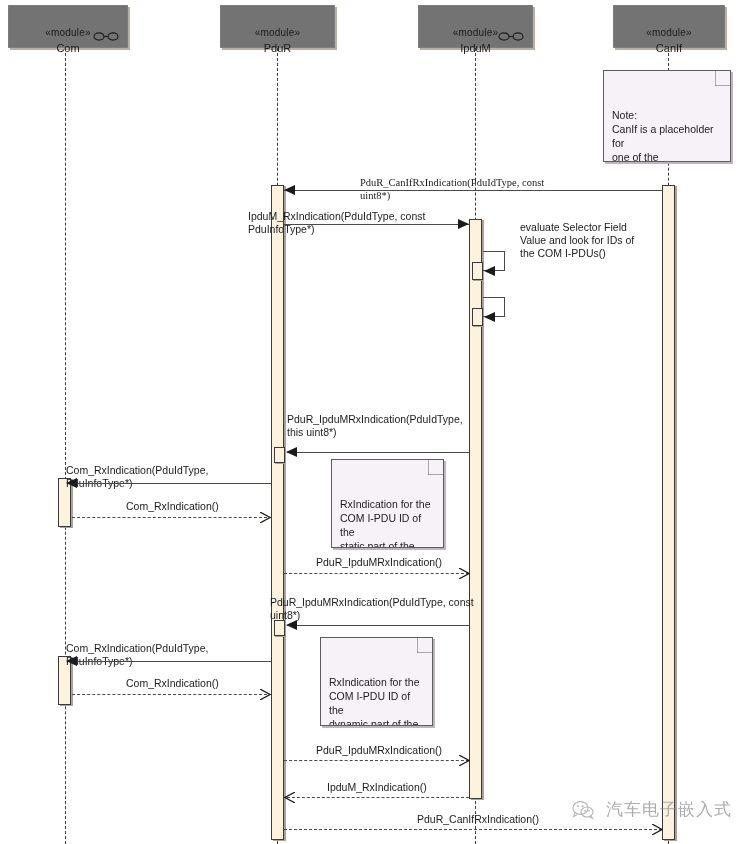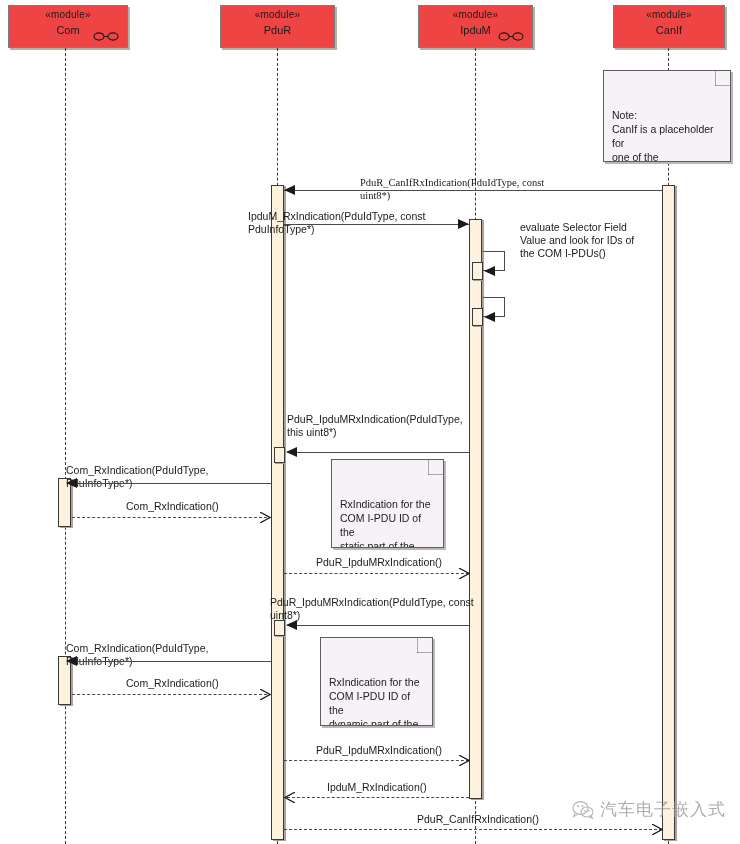--- a/index.html
+++ b/index.html
@@ -15,26 +15,26 @@
     position: relative;
     width: 740px;
     height: 844px;
     background: #ffffff;
     overflow: hidden;
   }
 
   
   .module-box {
     position: absolute;
-    background: #ef4444;
+    background: #737373;
     border: 1px solid #7d7d7d;
     box-shadow: 2px 2px 0 #b8b0a4;
     box-sizing: border-box;
     text-align: center;
-    padding-top: 2px;
+    padding-top: 20px;
   }
   .module-stereo {
     font-size: 10px;
     line-height: 13px;
     letter-spacing: .2px;
   }
   .module-name {
     font-size: 11px;
     line-height: 15px;
     margin-top: 2px;
@@ -140,21 +140,21 @@
     position: absolute;
     top: 0;
     right: 0;
   }
 
   
   .watermark {
     position: absolute;
     display: flex;
     align-items: center;
-    gap: 6px;
+    gap: 12px;
     opacity: .72;
     pointer-events: none;
   }
   .watermark .wm-text {
     font-size: 17px;
     line-height: 20px;
     color: #8d8d8d;
     letter-spacing: 1px;
   }
 </style>

